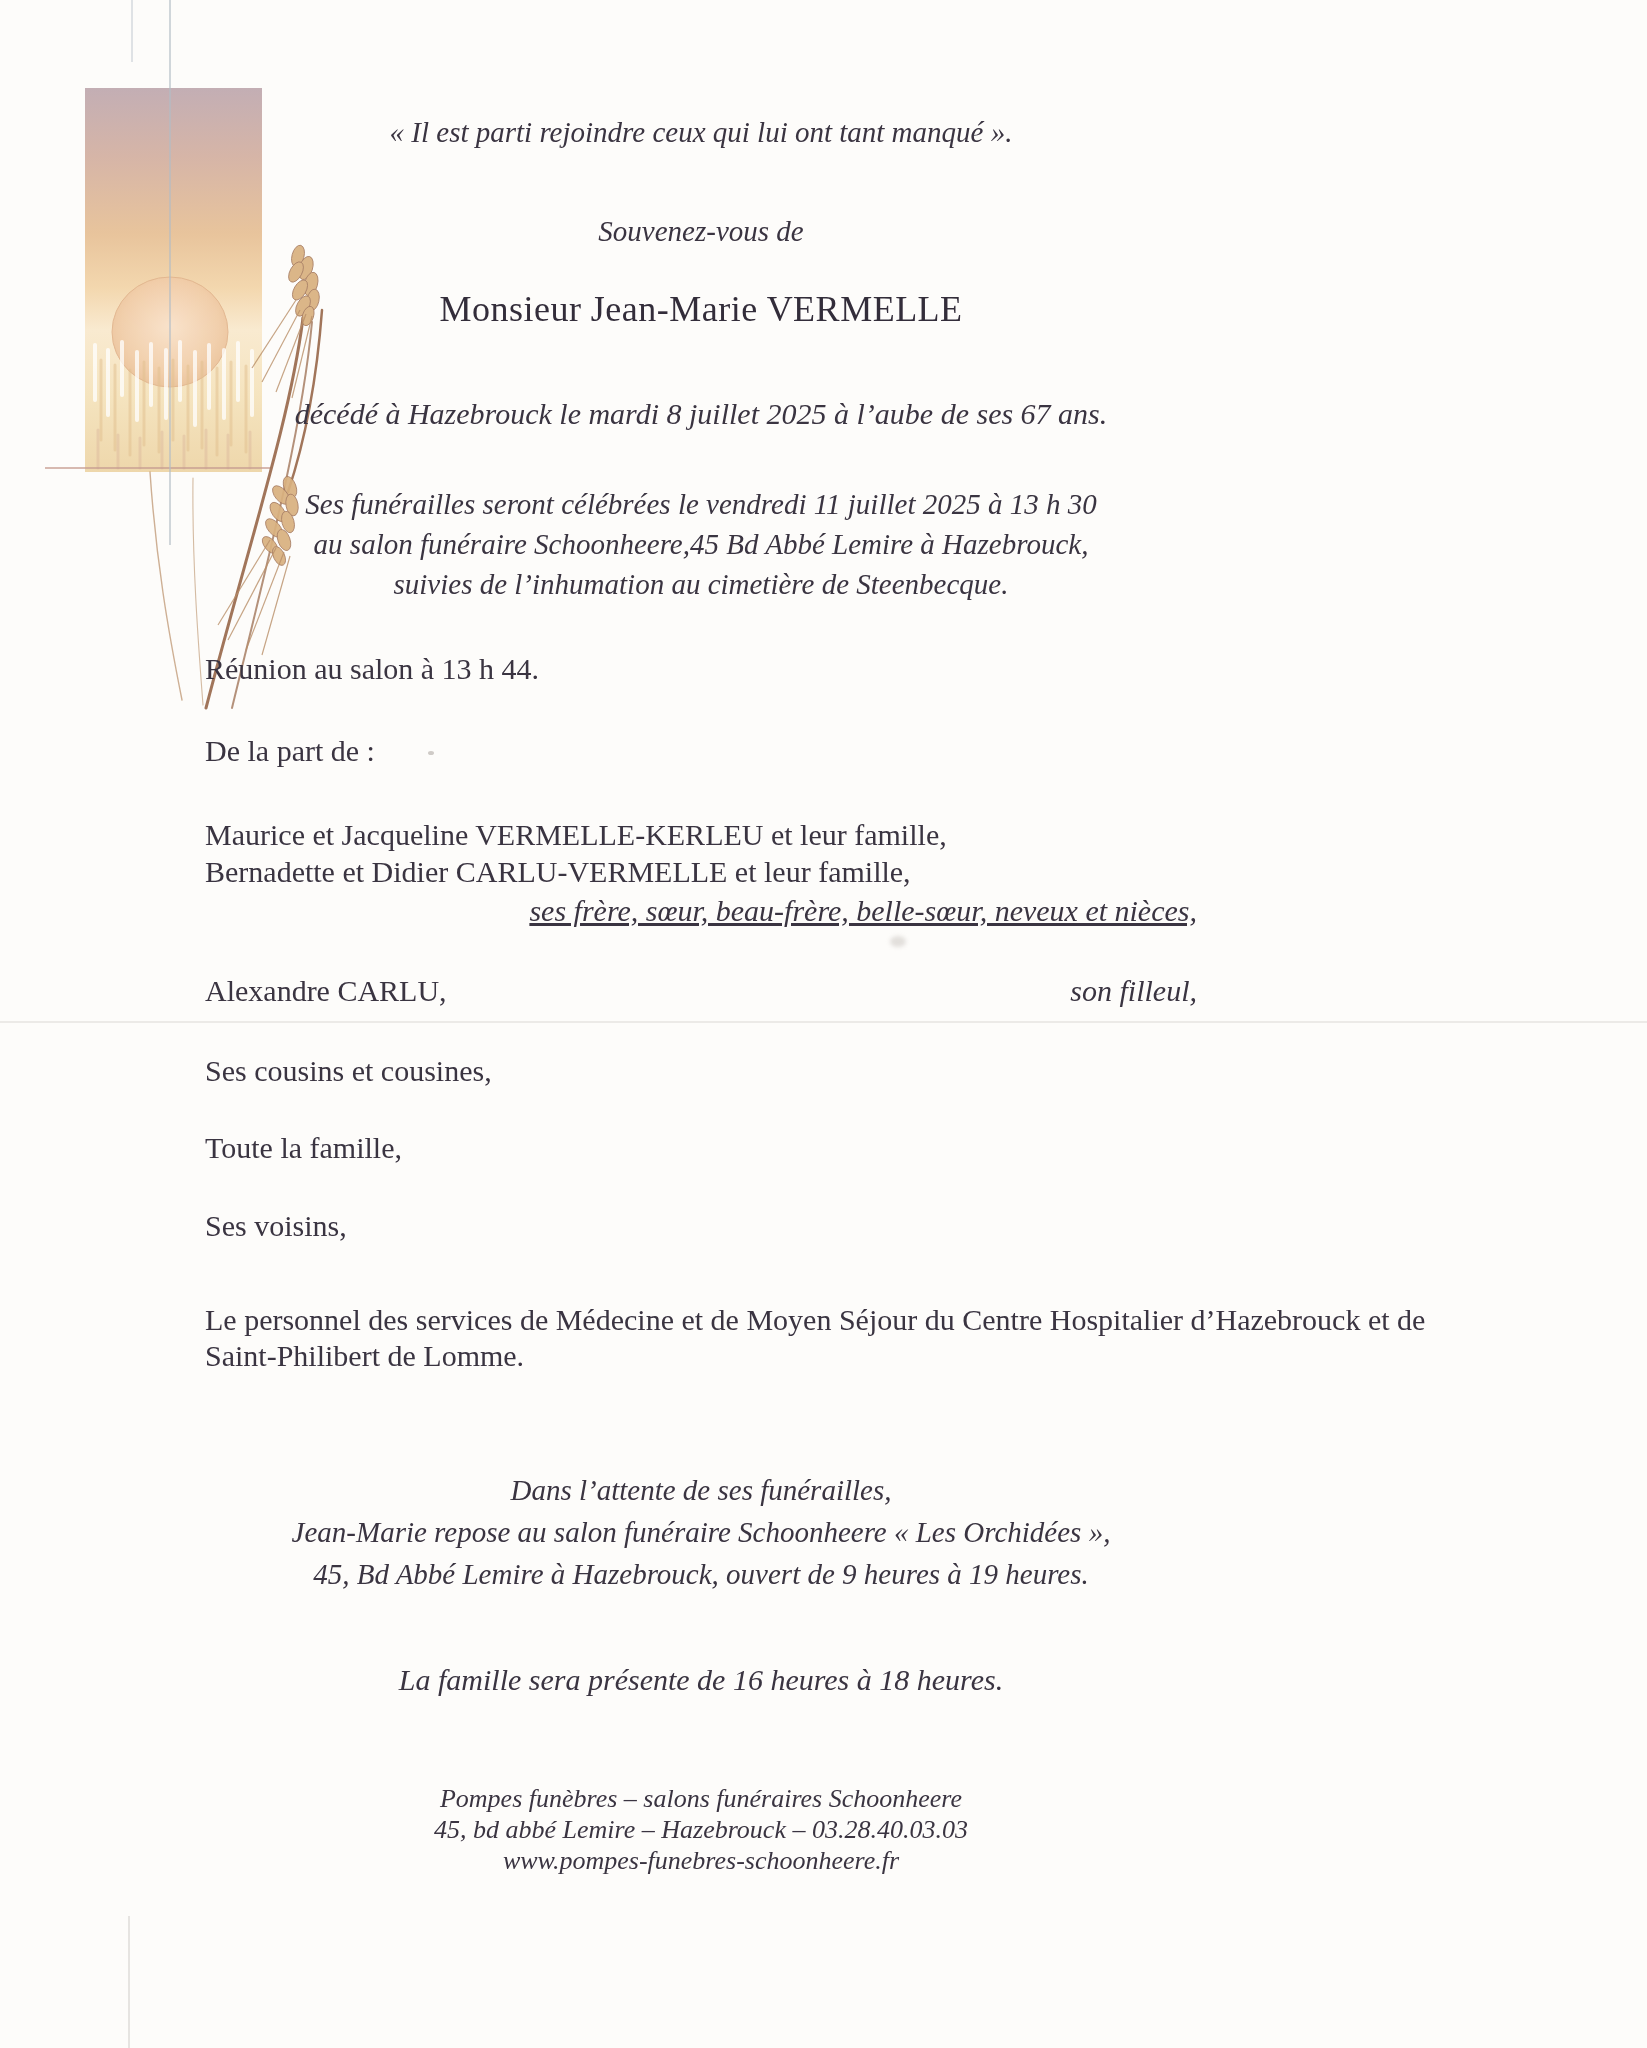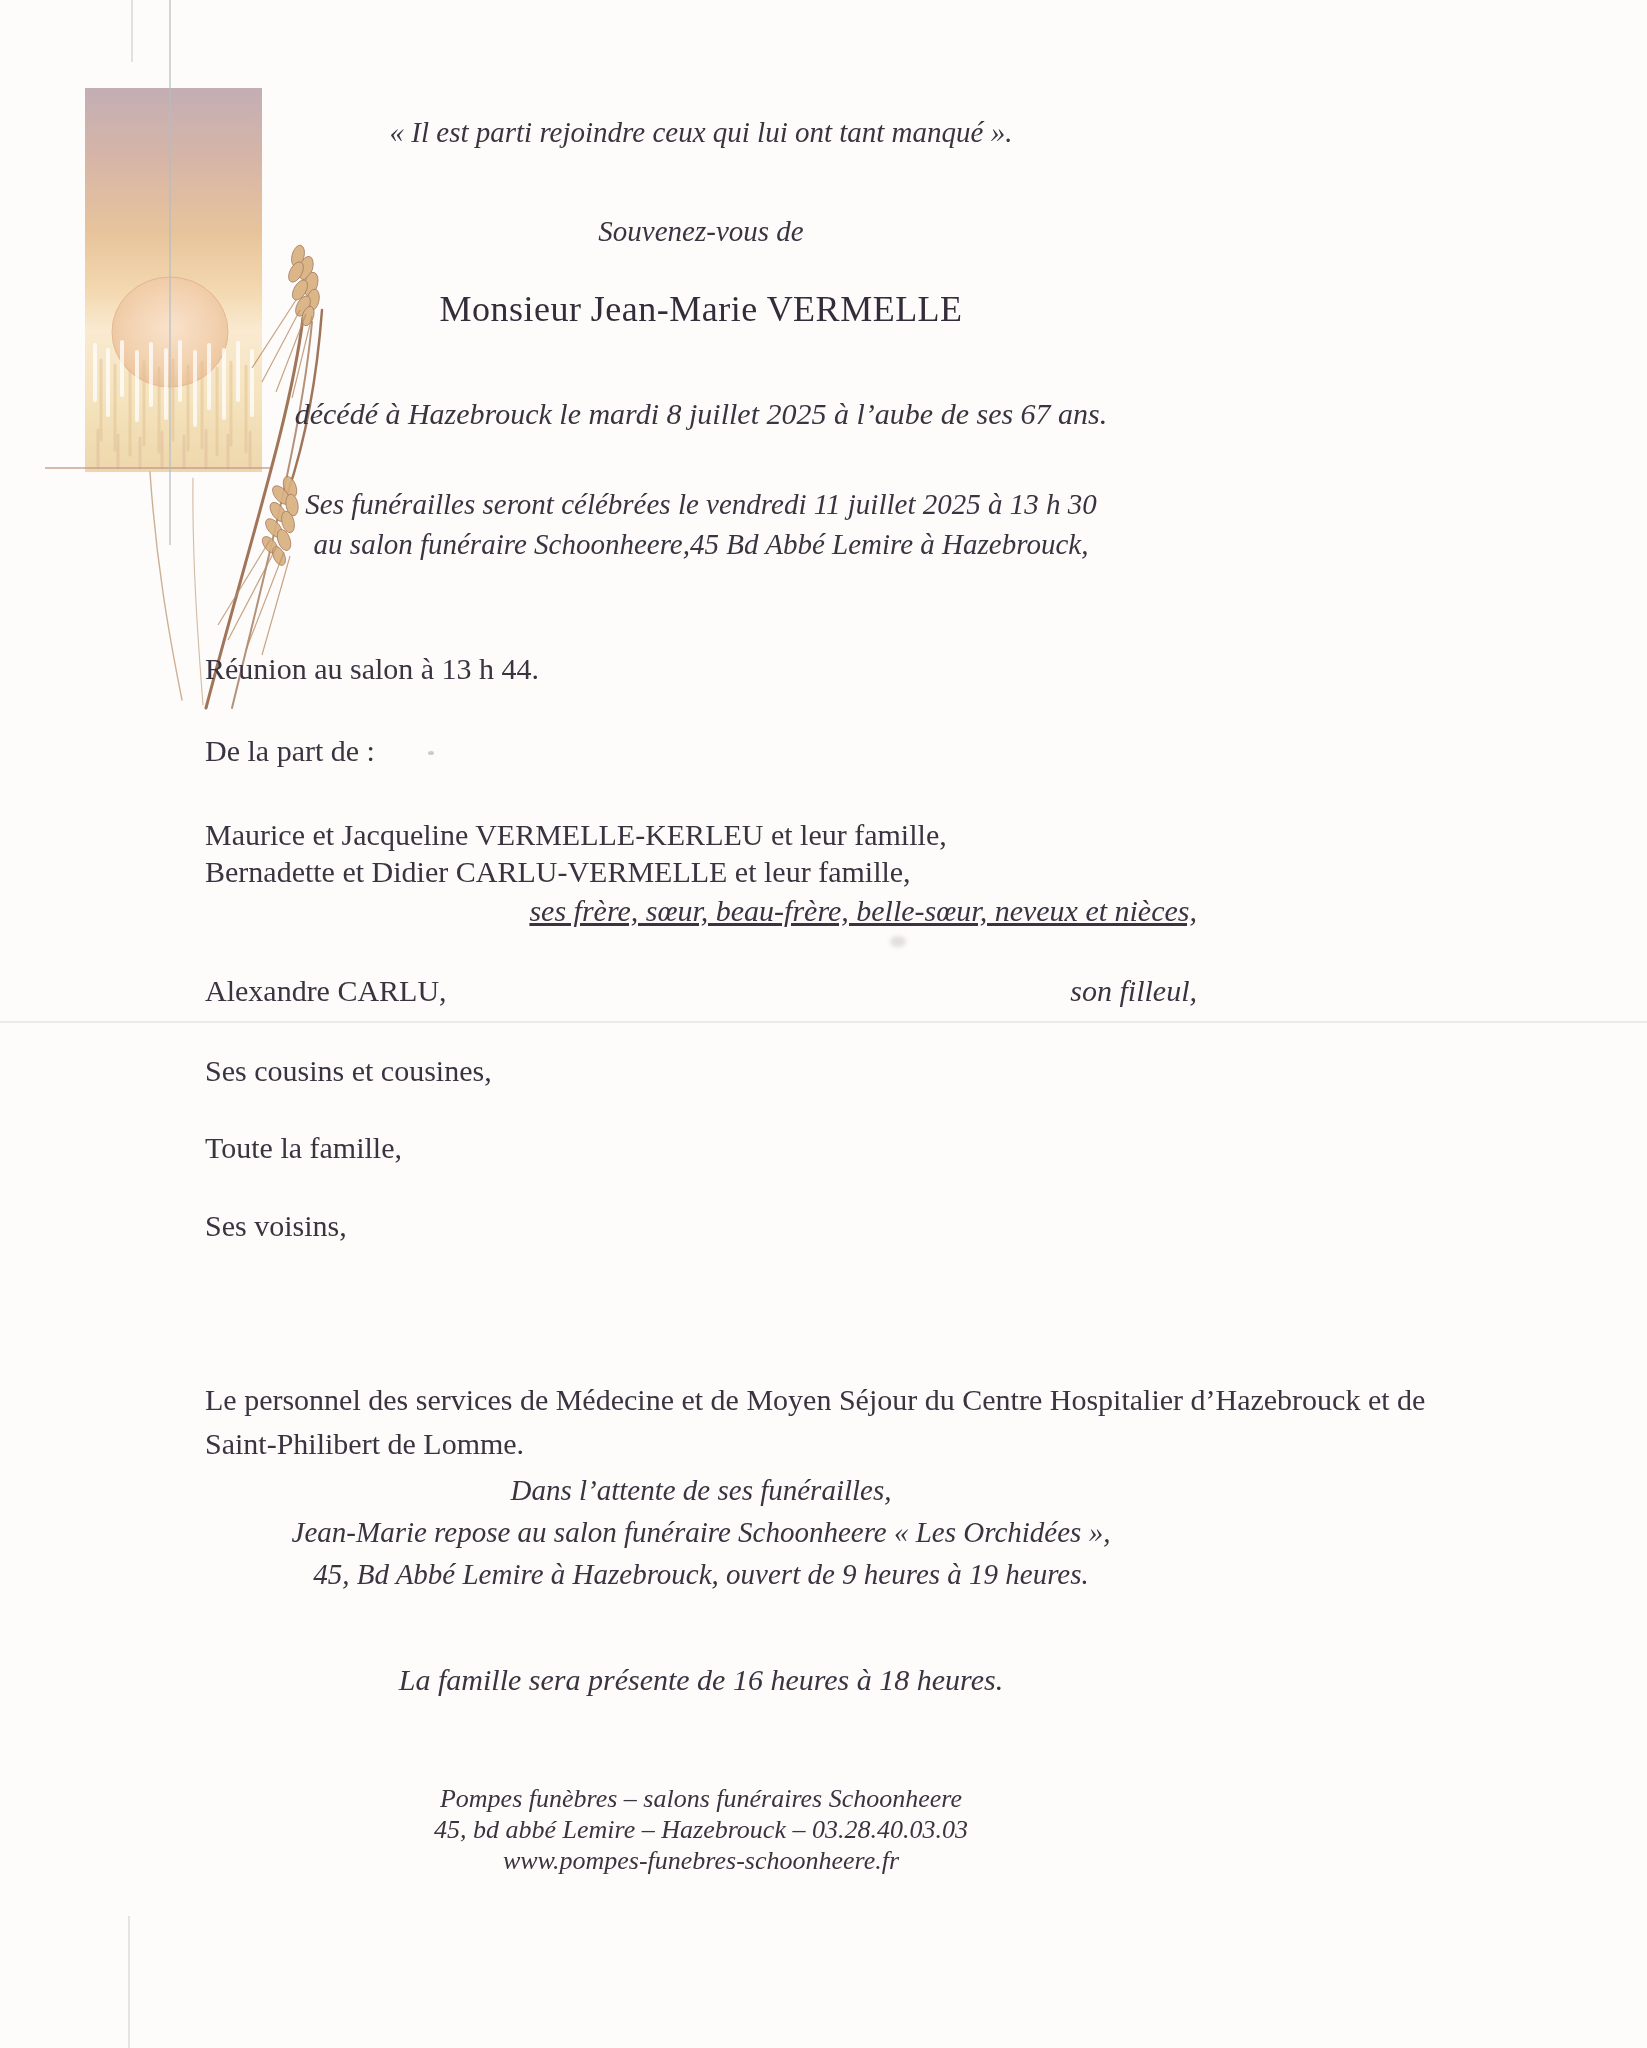--- a/index.html
+++ b/index.html
@@ -22,21 +22,21 @@
   #death{top:398px;}
   #funeral{top:484px;line-height:40px;font-size:29px;}
   #meeting{top:653px;}
   #from{top:735px;}
   #couples{top:816px;line-height:37px;}
   #relation1{top:895px;}
   #godson-row{top:975px;display:flex;justify-content:space-between;}
   #cousins{top:1055px;}
   #whole-family{top:1132px;}
   #neighbors{top:1210px;}
-  #staff{top:1378px;left:205px;width:1295px;line-height:44px;}
+  #staff{top:1302px;left:205px;width:1295px;line-height:36px;}
   #visitation{top:1469px;line-height:42px;font-size:29px;}
   #presence{top:1664px;}
   #footer{top:1783px;font-size:26px;line-height:31px;}
 
   .fold-h{left:0;top:1021px;width:1647px;height:2px;background:#eceae7;}
   .fold-v{left:128px;top:1916px;width:2px;height:132px;background:#e6e4e1;}
   .dot-a{left:428px;top:751px;width:6px;height:4px;background:#a9a29c;border-radius:50%;opacity:.55;}
   .dot-b{left:890px;top:936px;width:16px;height:11px;background:#c7c2bd;border-radius:50%;opacity:.5;filter:blur(2px);}
 </style>
 </head>
@@ -158,20 +158,21 @@
 
   <div id="remember" class="abs col center it t29">Souvenez-vous de</div>
 
   <div id="name" class="abs col center">Monsieur Jean-Marie VERMELLE</div>
 
   <div id="death" class="abs col center it t30">décédé à Hazebrouck le mardi 8 juillet 2025 à l’aube de ses 67 ans.</div>
 
   <div id="funeral" class="abs col center it">
     <div>Ses funérailles seront célébrées le vendredi 11  juillet 2025 à 13 h 30</div>
     <div>au salon funéraire Schoonheere,45 Bd Abbé Lemire à Hazebrouck,</div>
+    <div>suivies de l’inhumation au cimetière de Steenbecque.</div>
   </div>
 
   <div id="meeting" class="abs col t30">Réunion au salon à 13 h 44.</div>
 
   <div id="from" class="abs col t30">De la part de :</div>
 
   <div id="couples" class="abs col t30">
     <div>Maurice et Jacqueline VERMELLE-KERLEU et leur famille,</div>
     <div>Bernadette et Didier CARLU-VERMELLE et leur famille,</div>
   </div>

